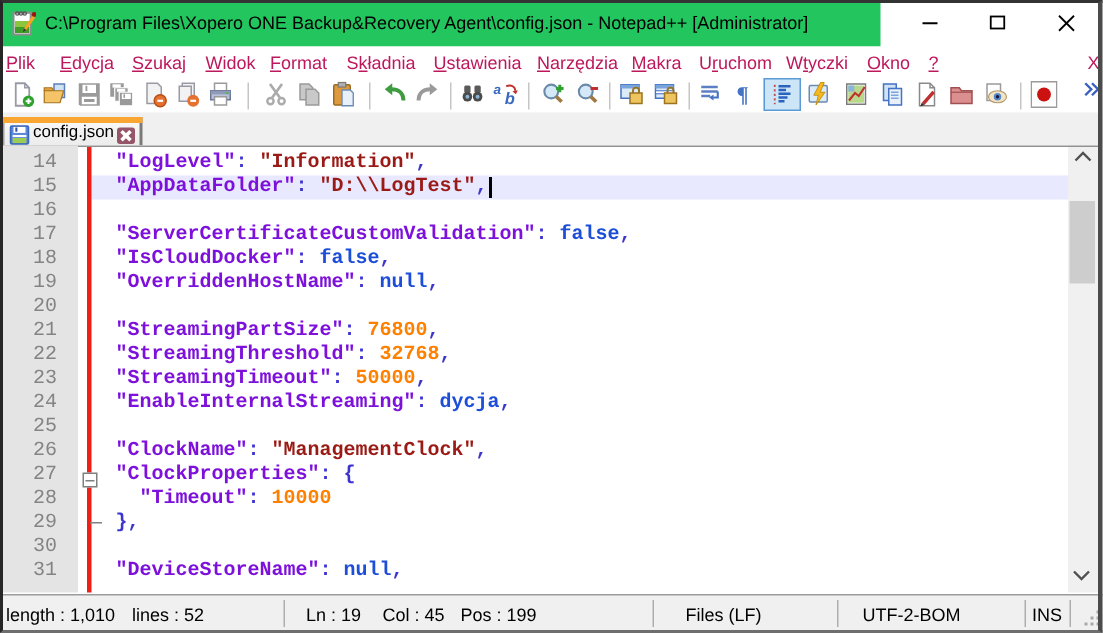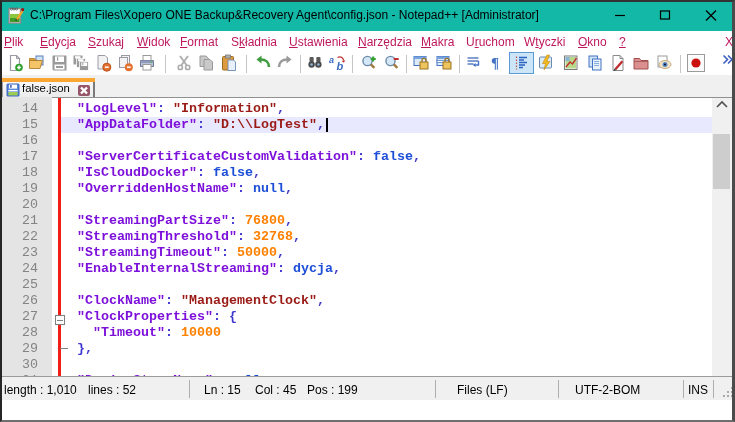--- a/index.html
+++ b/index.html
@@ -1,19 +1,19 @@
 <!DOCTYPE html>
 <html><head><meta charset="utf-8"><style>
 html,body{margin:0;padding:0}
 body{width:735px;height:422px;position:relative;background:#fff;overflow:hidden;
 font-family:"Liberation Sans",sans-serif;-webkit-font-smoothing:antialiased}
 .a{position:absolute}
 #frame{position:absolute;left:0;top:0;width:735px;height:422px;border-left:2px solid #262626;border-top:2px solid #333;border-right:3px solid #4b4b4b;border-bottom:2px solid #6e6e6e;box-sizing:border-box;pointer-events:none;z-index:99}
 
-#title{left:0;top:0;width:735px;height:31px;background:#14b8a6}
+#title{left:0;top:0;width:587px;height:31px;background:#22c55e}
 #title .txt{left:30px;top:8px;font-size:12px;color:#000;white-space:pre}
 
 #menu{left:0;top:31px;width:735px;height:21px;background:#fff}
 #menu span{position:absolute;top:4px;font-size:12px;color:#be185d;white-space:pre}
 u{text-decoration:underline}
 
 #tools{left:0;top:52px;width:735px;height:23px;background:#fff}
 .tsep{position:absolute;top:3px;width:1px;height:18px;background:#c5c5c5}
 .ticon{position:absolute;top:2px}
 
@@ -30,21 +30,21 @@
 #code{position:absolute;left:61px;top:101px;font-family:"Liberation Mono",monospace;font-size:13.33px;line-height:16px;white-space:pre;color:#000;font-weight:bold}
 .k{color:#7d10da}.s{color:#9a1a15}.o{color:#3d35cf}.n{color:#ff8000}.b{color:#1d4ed8}
 #caret{position:absolute;left:326px;top:118px;width:2px;height:14px;background:#000}
 #foldbox{position:absolute;left:55px;top:315px;width:10px;height:10px;background:#fff;border:1px solid #808080;box-sizing:border-box}
 #foldbox:after{content:"";position:absolute;left:1px;top:3.5px;width:6px;height:1px;background:#808080}
 #foldtick{position:absolute;left:60px;top:348px;width:8px;height:1px;background:#808080}
 
 #vsb{left:712px;top:98px;width:20px;height:297px;background:#f0f0f0}
 #vthumb{position:absolute;left:713px;top:134px;width:17px;height:55px;background:#cdcdcd}
 
-#status{left:0;top:376px;width:735px;height:24px;background:#f0f0f0;border-top:1px solid #9b9b9b;box-sizing:border-box}
+#status{left:0;top:396px;width:735px;height:24px;background:#f0f0f0;border-top:1px solid #9b9b9b;box-sizing:border-box}
 #status span{position:absolute;top:6px;font-size:12px;color:#000;white-space:pre}
 .ssep{position:absolute;top:3px;width:1px;height:18px;background:#aeaeae}
 </style></head>
 <body>
 <div id="title" class="a">
  <svg class="a" style="left:8px;top:6px" width="16" height="18" viewBox="0 0 16 18">
   <rect x="1" y="2.5" width="11.5" height="14.5" fill="#fff" stroke="#8c8c8c" stroke-width="1.4"></rect>
   <rect x="2" y="8" width="9.5" height="8" fill="#8cc63f"></rect>
   <rect x="2" y="12" width="9.5" height="4" fill="#3f9b29"></rect>
   <circle cx="3.5" cy="3" r="1.1" fill="none" stroke="#555" stroke-width="0.8"></circle>
@@ -247,21 +247,21 @@
  <div id="tab"></div>
  <div id="tabtop"></div>
  <svg class="a" style="left:6px;top:8px" width="14" height="14" viewBox="0 0 14 14">
   <rect x="0.5" y="0.5" width="13" height="13" rx="1.5" fill="#3967bd"></rect>
   <rect x="1.6" y="1.6" width="10.8" height="10.8" fill="#5b88d8"></rect>
   <rect x="3" y="1.6" width="8" height="4" fill="#fff"></rect>
   <rect x="4.2" y="2" width="1.4" height="2.8" fill="#3350a0"></rect>
   <rect x="2.4" y="9" width="9.2" height="3.4" fill="#9ccc52"></rect>
   <rect x="2.4" y="7" width="9.2" height="1.4" fill="#fff"></rect>
  </svg>
- <span class="a tname" style="left:22px;top:7px;font-size:11.3px">false.json</span>
+ <span class="a tname" style="left:22px;top:7px;font-size:11.3px">config.json</span>
  <div id="tabx"></div>
  <svg class="a" style="left:78px;top:10px" width="12" height="11" viewBox="0 0 12 11">
   <line x1="3" y1="2.5" x2="9" y2="8.5" stroke="#fff" stroke-width="2.4"></line>
   <line x1="9" y1="2.5" x2="3" y2="8.5" stroke="#fff" stroke-width="2.4"></line>
  </svg>
 </div>
 <div id="editor" class="a"></div>
 <div id="gutter" class="a"></div>
 <div id="nums" class="a">14
 15
@@ -309,21 +309,21 @@
 <div id="vthumb" class="a"></div>
 <svg class="a" style="left:714px;top:100px" width="16" height="10" viewBox="0 0 16 10">
     <polyline points="3,7 8,2 13,7" fill="none" stroke="#505050" stroke-width="1.6"></polyline>
   </svg>
 <svg class="a" style="left:713px;top:378px" width="16" height="10" viewBox="0 0 16 10">
     <polyline points="3,3 8,8 13,3" fill="none" stroke="#505050" stroke-width="1.6"></polyline>
   </svg>
 <div id="status" class="a">
  <span style="left:4px">length : 1,010</span>
  <span style="left:88px">lines : 52</span>
- <span style="left:204px">Ln : 15</span>
+ <span style="left:204px">Ln : 19</span>
  <span style="left:255px">Col : 45</span>
  <span style="left:307px">Pos : 199</span>
  <span style="left:457px">Files (LF)</span>
  <span style="left:575px">UTF-2-BOM</span>
  <span style="left:688px">INS</span>
  <div class="ssep" style="left:189px"></div>
  <div class="ssep" style="left:435px"></div>
  <div class="ssep" style="left:558px"></div>
  <div class="ssep" style="left:683px"></div>
  <div class="ssep" style="left:713px"></div>

